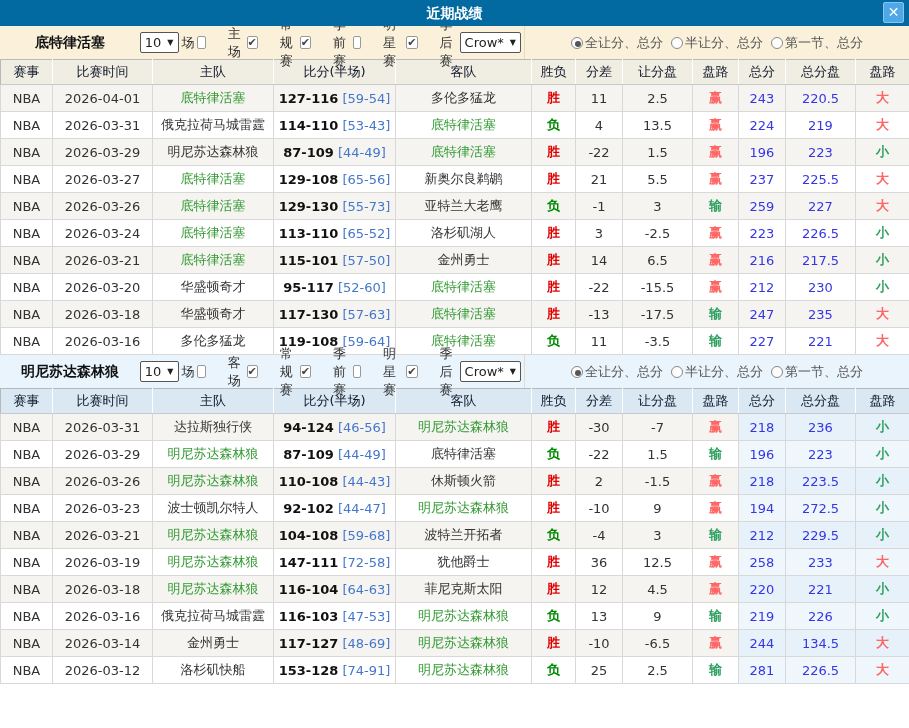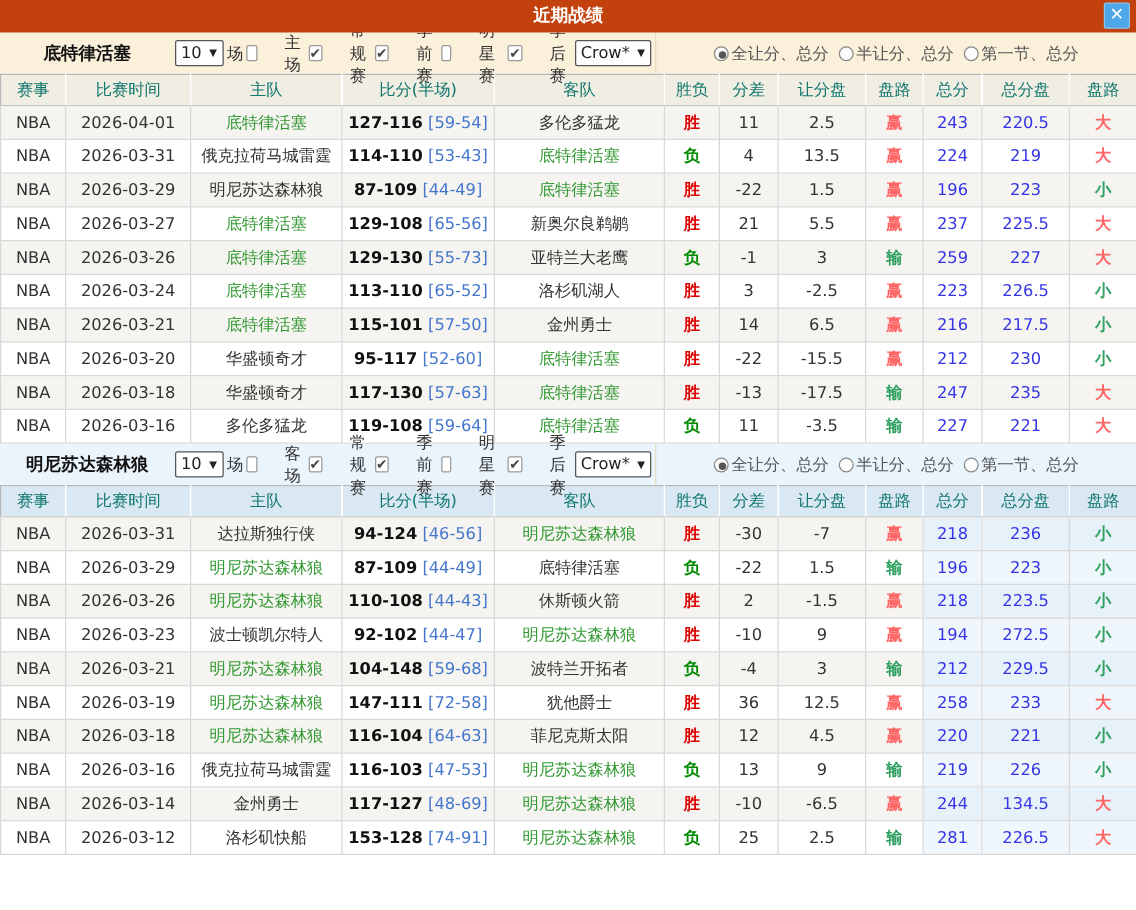--- a/index.html
+++ b/index.html
@@ -1,21 +1,21 @@
 <!DOCTYPE html>
 <html><head>
 <meta charset="utf-8">
 <style>
   * { margin:0; padding:0; box-sizing:border-box; }
   html,body { width:909px; height:728px; overflow:hidden; background:#fff;
     font-family:"DejaVu Sans","Liberation Sans",sans-serif; }
   .app { width:909px; height:728px; overflow:hidden; position:relative; background:#fff; }
 
   
-  .titlebar { height:26px; background:#c2410c; position:relative; }
+  .titlebar { height:26px; background:#0369a1; position:relative; }
   .titlebar .ttl { color:#fff; font-size:14px; font-weight:bold; text-align:center; line-height:26px; }
   .close-btn { position:absolute; right:5px; top:2px; width:21px; height:21px; background:#4EA7E6;
     border:1px solid #8AC4EF; border-radius:2px; color:#fff; font-size:14px; font-weight:bold;
     text-align:center; line-height:19px; cursor:pointer; }
 
   
   .filter-row { height:33px; display:flex; align-items:center; width:909px; }
   .filter-row.warm { background:#FBF1DB; }
   .filter-row.cool { background:#E9F4FC; }
   .f-left { width:524px; display:flex; align-items:center; height:100%; }
@@ -35,21 +35,21 @@
   .cb-lab { font-size:13px; color:#333;margin-left:21px; }
   .rad-item { display:inline-flex; align-items:center; margin:0 4px; }
   .rad { width:12px; height:12px; border:1px solid #888; border-radius:50%; background:#FDFDFD;
     margin-right:2px; position:relative; }
   .rad.selected::after { content:""; position:absolute; left:3px; top:3px; width:6px; height:6px;
     border-radius:50%; background:#555; }
   .rad-lab { font-size:13px; color:#555; }
 
   
   table { border-collapse:collapse; table-layout:fixed; width:909px; border:1px solid #B8B8B8; }
-  th { height:25px; font-size:13px; font-weight:normal; color:#0f766e; text-align:center;
+  th { height:25px; font-size:13px; font-weight:normal; color:#0f172a; text-align:center;
     border-right:1px solid #fff; border-bottom:1px solid #C9C9C9; white-space:nowrap; overflow:hidden; }
   .t1 th { background:#F0EDE2; }
   .t2 th { background:#D9E8F3; }
   td { height:27px; font-size:13px; color:#333; text-align:center; border:1px solid #D8D8D8;
     white-space:nowrap; overflow:hidden; }
   .t1 tr:nth-child(odd) td { background:#F5F4F0; }
   .t1 tr:nth-child(even) td { background:#FFFFFF; }
   .t2 tr:nth-child(odd) td { background:#F5F4F0; }
   .t2 tr:nth-child(even) td { background:#FFFFFF; }
   .t2 tr:nth-child(odd) td:nth-child(n+10) { background:#E6F1FA; }
@@ -505,21 +505,21 @@
     <td><span class=" lr">赢</span></td>
     <td class="blue">194</td>
     <td class="blue">272.5</td>
     <td><span class=" lg">小</span></td>
   </tr>
 
   <tr>
     <td>NBA</td>
     <td>2026-03-21</td>
     <td><span class=" hl">明尼苏达森林狼</span></td>
-    <td><b class="score">104-148</b> <span class="half">[59-68]</span></td>
+    <td><b class="score">104-108</b> <span class="half">[59-68]</span></td>
     <td><span>波特兰开拓者</span></td>
     <td><span class=" g">负</span></td>
     <td>-4</td>
     <td>3</td>
     <td><span class=" lg">输</span></td>
     <td class="blue">212</td>
     <td class="blue">229.5</td>
     <td><span class=" lg">小</span></td>
   </tr>
 

